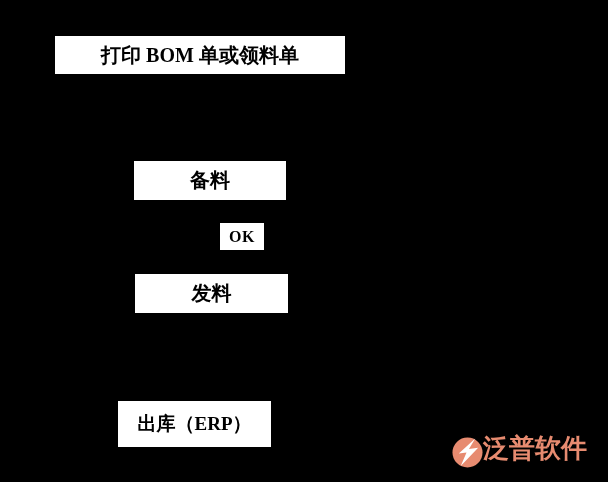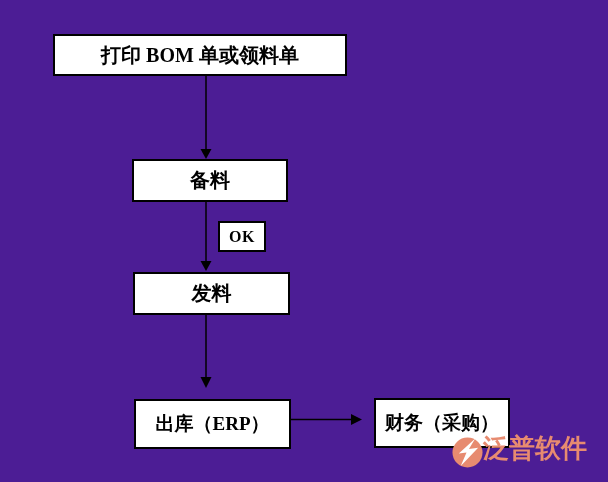--- a/index.html
+++ b/index.html
@@ -4,21 +4,21 @@
 <style>
   * { margin: 0; padding: 0; box-sizing: border-box; }
   html, body {
     width: 608px; height: 482px;
     background: #ffffff;
     font-family: "Liberation Serif", "DejaVu Serif", serif;
   }
   .canvas {
     position: relative;
     width: 608px; height: 482px;
-    background: #4c1d95;
+    background: #000000;
     overflow: hidden;
   }
   .connectors {
     position: absolute;
     left: 0; top: 0;
     width: 608px; height: 482px;
     pointer-events: none;
   }
   .node {
     position: absolute;
@@ -28,21 +28,21 @@
     align-items: center;
     justify-content: center;
     font-weight: bold;
     color: #000000;
     white-space: nowrap;
   }
   .node-print    { left: 53px;  top: 34px;  width: 294px; height: 42px; font-size: 20px; }
   .node-prepare  { left: 132px; top: 159px; width: 156px; height: 43px; font-size: 20px; text-align: right; }
   .node-ok       { left: 218px; top: 221px; width: 48px;  height: 31px; font-size: 16px; font-weight: 600; letter-spacing: 0.5px; }
   .node-issue    { left: 133px; top: 272px; width: 157px; height: 43px; font-size: 20px; }
-  .node-outbound { left: 134px; top: 399px; width: 157px; height: 50px; font-size: 19px; }
+  .node-outbound { left: 116px; top: 399px; width: 157px; height: 50px; font-size: 19px; }
   .node-finance  { left: 374px; top: 398px; width: 136px; height: 50px; font-size: 19px; }
   .logo {
     position: absolute;
     left: 450px; top: 434px;
     width: 132px; height: 48px;
   }
   .logo-icon {
     position: absolute;
     left: 2px; top: 3px;
     width: 31px; height: 31px;
@@ -99,23 +99,20 @@
   </div>
 
   <div class="node node-ok">
     <span>OK</span>
   </div>
 
   <div class="node node-outbound">
     <span>出库（ERP）</span>
   </div>
 
-  <div class="node node-finance">
-    <span>财务（采购）</span>
-  </div>
 
   <div class="logo">
     <svg class="logo-icon" viewBox="0 0 32 32" xmlns="http://www.w3.org/2000/svg">
       <circle cx="16" cy="16" r="15.5" fill="#e78b70"></circle>
       <path d="M24,1.5 L7,17 L15,16 L9,30 L27,11 L17.5,12.5 Z" fill="#ffffff"></path>
     </svg>
     <span class="logo-brand" style="color: rgb(231, 139, 112);">泛普软件</span>
   </div>
 
 </div>

